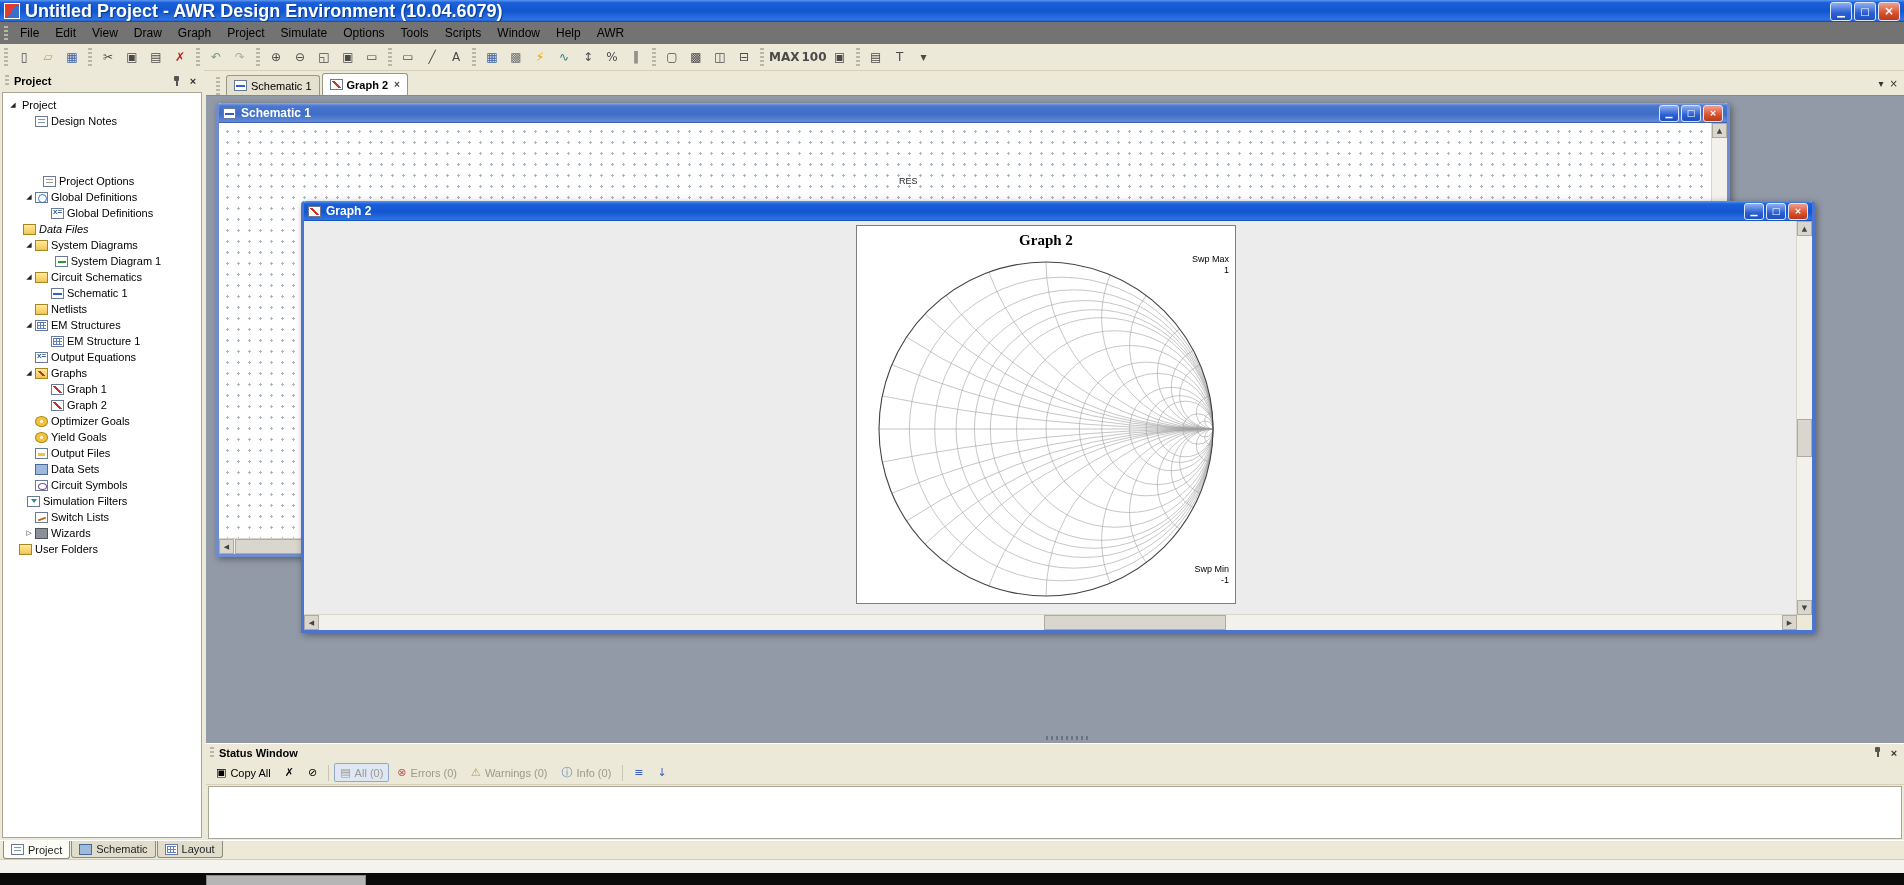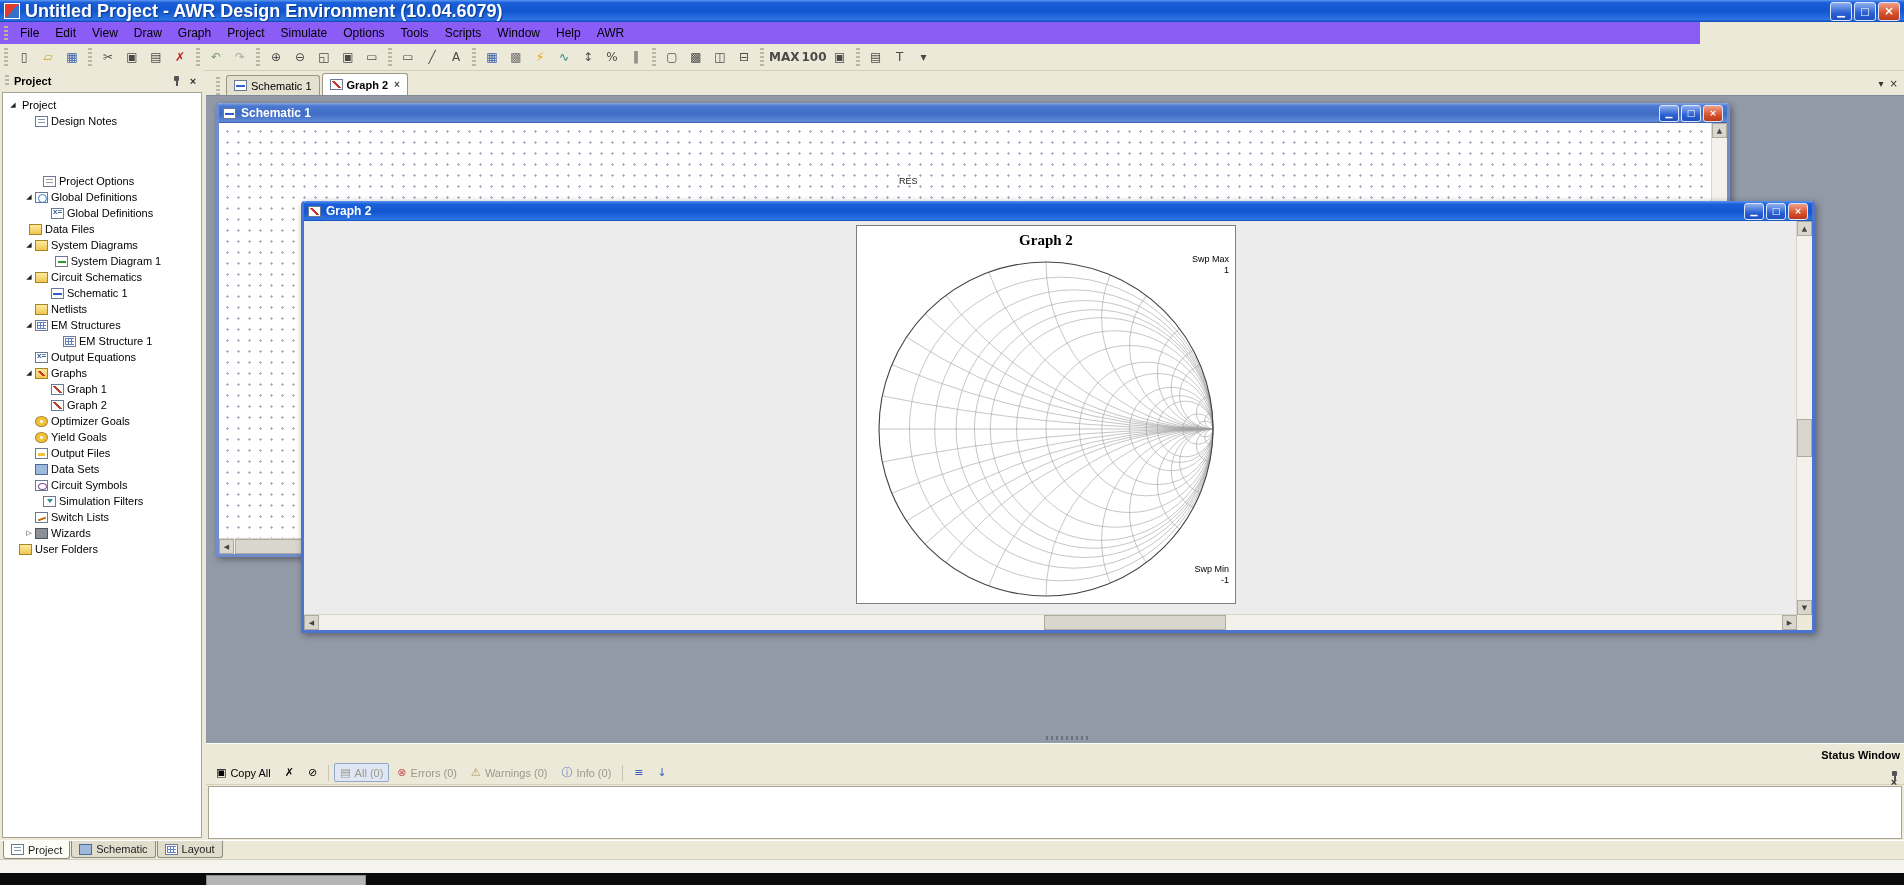--- a/index.html
+++ b/index.html
@@ -13,21 +13,21 @@
     display:flex;align-items:center;gap:5px;padding-left:4px;box-sizing:border-box;color:#fff;}
   #titlebar .apptitle{font-weight:bold;font-size:18px;text-shadow:1px 1px 1px #0a3a8c;white-space:nowrap;}
   .appicon{width:14px;height:14px;background:linear-gradient(135deg,#e23a2e 50%,#3a6fc8 50%);border:1px solid #fff;flex:none;}
   .winbtns{margin-left:auto;display:flex;gap:2px;padding-right:4px;}
   .cbtn{width:20px;height:17px;border-radius:3px;border:1px solid #dce6f8;
     background:linear-gradient(180deg,#8fb0ee,#2a5fd4 60%,#1d4fc0);color:#fff;
     display:flex;align-items:center;justify-content:center;font-size:10px;font-family:"DejaVu Sans",sans-serif;}
   .cbtn.close{background:linear-gradient(180deg,#f0a08c,#d8502c 60%,#b83a1a);font-size:12px;font-weight:bold;}
 
   
-  #menubar{left:0;top:22px;width:1700px;height:22px;background:#8b5cf6;display:flex;align-items:center;
+  #menubar{left:0;top:22px;width:1904px;height:22px;background:#737373;display:flex;align-items:center;
     border-bottom:1px solid #e0dcc8;}
   .mgrip{width:4px;height:14px;margin:0 4px;background:repeating-linear-gradient(180deg,#b9b6a6 0 2px,transparent 2px 4px);}
   .menu-item{padding:3px 8px;color:#000;}
 
   
   #toolbar{left:0;top:44px;width:1904px;height:26px;background:#ece9d8;display:flex;align-items:center;
     border-bottom:1px solid #d4d0bc;}
   .tgrip{width:4px;height:18px;margin:0 4px;flex:none;background:repeating-linear-gradient(180deg,#b9b6a6 0 2px,transparent 2px 4px);}
   .tbtn{min-width:22px;height:20px;display:flex;align-items:center;justify-content:center;color:#4a4a4a;
     font-family:"DejaVu Sans",sans-serif;font-size:12px;border:1px solid transparent;border-radius:2px;flex:none;}
@@ -114,21 +114,21 @@
   #chart-title{position:absolute;left:0;right:0;top:6px;text-align:center;font-family:"Liberation Serif",serif;
     font-weight:bold;font-size:15px;color:#000;}
   .swp{position:absolute;right:6px;font-size:9px;line-height:11px;text-align:right;color:#000;}
 
   
   #splitter-dots{position:absolute;left:840px;bottom:4px;width:44px;height:4px;
     background:repeating-linear-gradient(90deg,#6b7280 0 2px,transparent 2px 5px);}
 
   
   #statuswin{left:206px;top:743px;right:0;height:97px;background:#ece9d8;border-top:1px solid #fff;position:absolute;}
-  .shead{height:17px;display:flex;align-items:flex-end;gap:5px;padding:0 4px;font-size:11px;font-weight:bold;flex-direction:column;}
+  .shead{height:17px;display:flex;align-items:center;gap:5px;padding:0 4px;font-size:11px;font-weight:bold;}
   #stoolbar{height:23px;display:flex;align-items:center;gap:2px;padding:0 4px;border-bottom:1px solid #d4d0bc;}
   .sbtn{display:flex;align-items:center;gap:4px;padding:2px 5px;font-size:11px;color:#000;border:1px solid transparent;border-radius:2px;}
   .sbtn .g{font-family:"DejaVu Sans",sans-serif;font-size:11px;}
   .sbtn.disabled{color:#9b998c;}
   .sbtn.pressed{background:#dfe7f5;border:1px solid #93a7c9;}
   .ssep{width:1px;height:16px;background:#c8c5b5;margin:0 3px;}
   #scontent{position:absolute;left:2px;right:2px;top:42px;bottom:2px;background:#fff;border:1px solid #a9a595;}
 
   
   #bottomtabs{left:0;top:840px;width:1904px;height:19px;background:#ece9d8;border-top:1px solid #fff;
@@ -314,21 +314,21 @@
         <div class="trow" style="padding-left: 20px;">
           <span class="tarr">◢</span>
           <span class="ti" data-icon="globe"></span>
           <span class="tlabel">Global Definitions</span>
         </div>
         <div class="trow" style="padding-left: 36px;">
           <span class="tarr"></span>
           <span class="ti" data-icon="eq"></span>
           <span class="tlabel">Global Definitions</span>
         </div>
-        <div class="trow" style="padding-left: 14px;">
+        <div class="trow" style="padding-left: 8px; font-style: italic;">
           <span class="tarr"></span>
           <span class="ti" data-icon="folder"></span>
           <span class="tlabel">Data Files</span>
         </div>
         <div class="trow" style="padding-left: 20px;">
           <span class="tarr">◢</span>
           <span class="ti" data-icon="folder"></span>
           <span class="tlabel">System Diagrams</span>
         </div>
         <div class="trow" style=" justify-content: center;">
@@ -349,21 +349,21 @@
         <div class="trow" style="padding-left: 20px;">
           <span class="tarr"></span>
           <span class="ti" data-icon="folder"></span>
           <span class="tlabel">Netlists</span>
         </div>
         <div class="trow" style="padding-left: 20px;">
           <span class="tarr">◢</span>
           <span class="ti" data-icon="em"></span>
           <span class="tlabel">EM Structures</span>
         </div>
-        <div class="trow" style="padding-left: 36px; margin-left: 12px;">
+        <div class="trow" style="padding-left: 36px;">
           <span class="tarr"></span>
           <span class="ti" data-icon="em"></span>
           <span class="tlabel">EM Structure 1</span>
         </div>
         <div class="trow" style="padding-left: 20px;">
           <span class="tarr"></span>
           <span class="ti" data-icon="eq"></span>
           <span class="tlabel">Output Equations</span>
         </div>
         <div class="trow" style="padding-left: 20px;">
@@ -399,21 +399,21 @@
         <div class="trow" style="padding-left: 20px;">
           <span class="tarr"></span>
           <span class="ti" data-icon="db"></span>
           <span class="tlabel">Data Sets</span>
         </div>
         <div class="trow" style="padding-left: 20px;">
           <span class="tarr"></span>
           <span class="ti" data-icon="symbols"></span>
           <span class="tlabel">Circuit Symbols</span>
         </div>
-        <div class="trow" style="padding-left: 28px; text-align: right;">
+        <div class="trow" style="padding-left: 12px; text-align: right;">
           <span class="tarr"></span>
           <span class="ti" data-icon="filter"></span>
           <span class="tlabel">Simulation Filters</span>
         </div>
         <div class="trow" style="padding-left: 20px;">
           <span class="tarr"></span>
           <span class="ti" data-icon="switch"></span>
           <span class="tlabel">Switch Lists</span>
         </div>
         <div class="trow" style="padding-left: 20px;">

